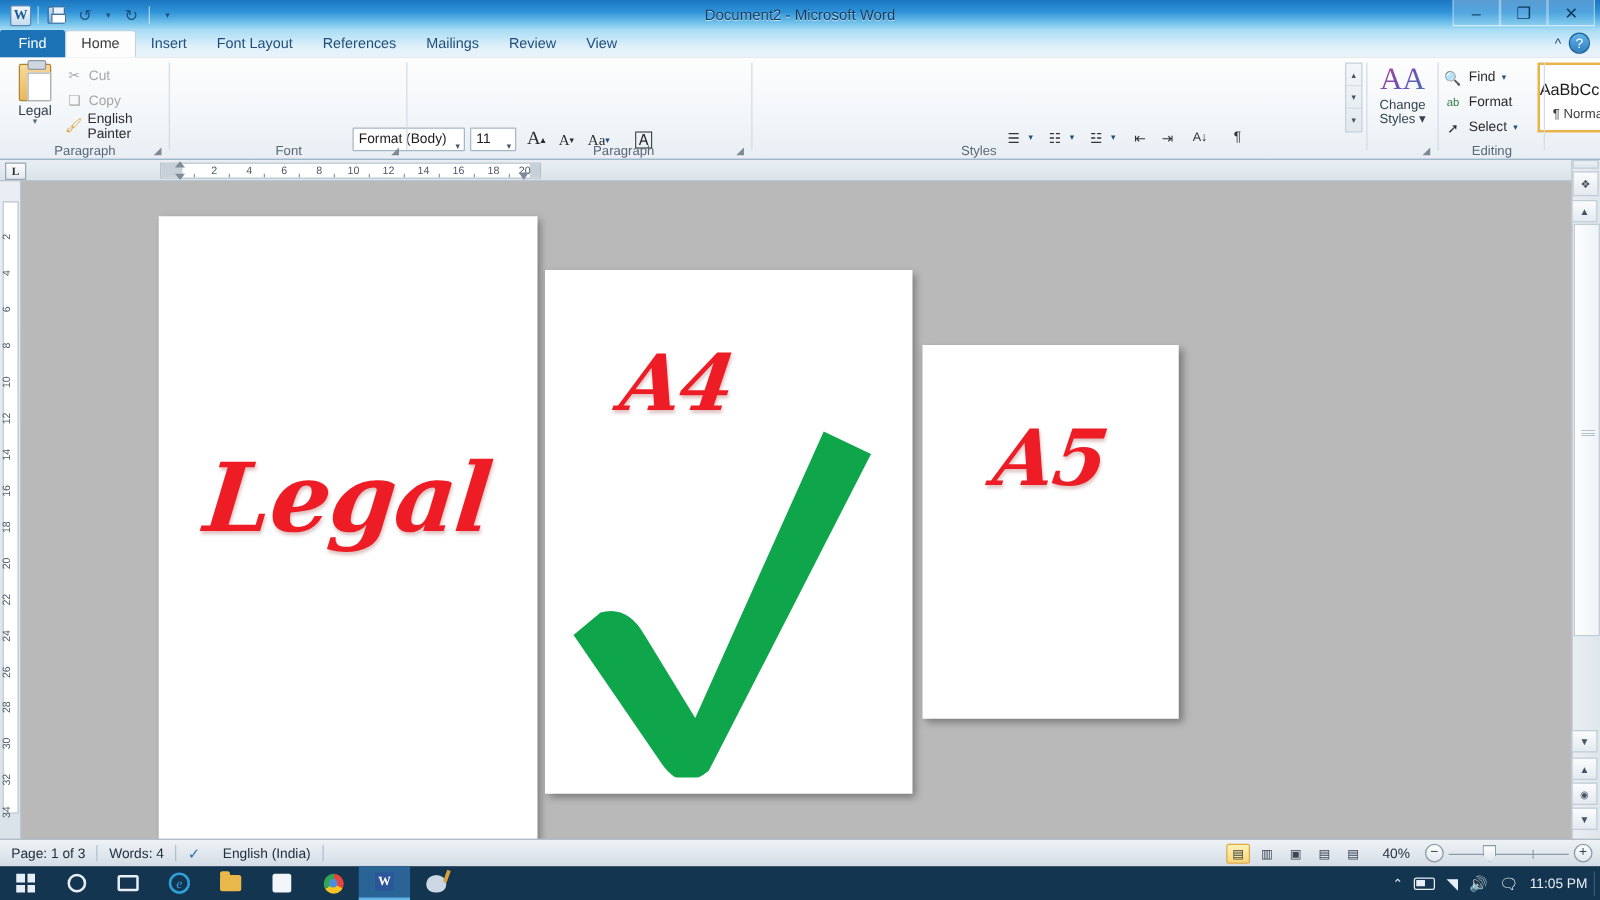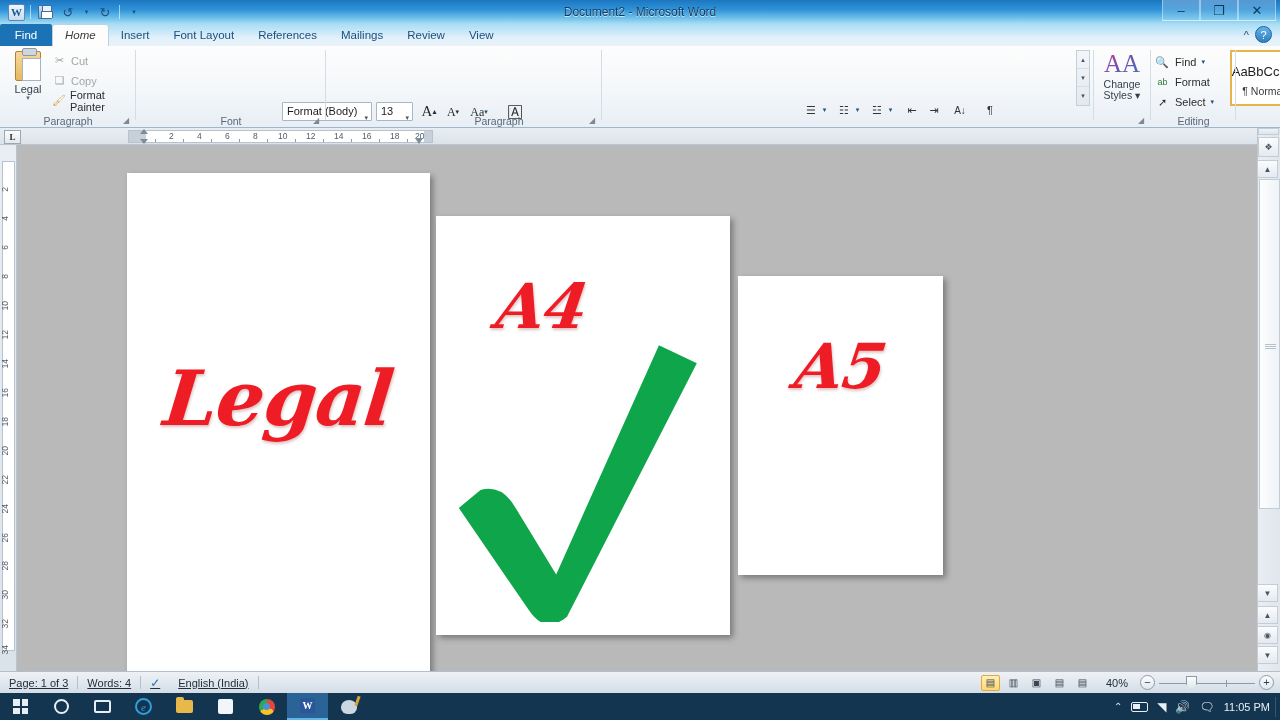--- a/index.html
+++ b/index.html
@@ -71,21 +71,21 @@
     font-size:11.5px; color:#1f4e79;
   }
   .tab.file {
     background:#1b72b5; color:#fff; width:52px; text-align:center; padding:0;
     border-top-left-radius:2px;border-top-right-radius:2px;
   }
   .tab.active {
     background:#fdfdfd; color:#3b3b3b;
     border:1px solid #bcd3e4; border-bottom:none;
     border-top-left-radius:3px; border-top-right-radius:3px;
-    height:22px; line-height:21px;font-style:italic;
+    height:22px; line-height:21px;
   }
   .helprow { position:absolute; right:8px; top:2px; display:flex; gap:6px; align-items:center; }
   .helpbtn { width:17px;height:17px;border-radius:50%;
     background:linear-gradient(to bottom,#63b4e8,#2e80c0); color:#fff;
     font-size:11px; display:flex;align-items:center;justify-content:center;
     border:1px solid #1d5f96; }
   .collapsebtn { color:#1f4e79; font-size:11px; }
 
   
   .ribbon {
@@ -251,21 +251,21 @@
     background:linear-gradient(to bottom,#fbfcfd,#e4eaf0);border:1px solid #c2cdd7;}
 
   
   .statusbar {
     position:absolute; left:0; top:671px; width:1280px;height:22px;
     background:linear-gradient(to bottom,#eef2f6,#d4dde6);
     border-top:1px solid #b2bfca;
     display:flex; align-items:center;
     font-size:11px; color:#23303c;
   }
-  .sb-item { padding:0 9px; height:16px; line-height:16px; display:flex;align-items:center;gap:5px;text-decoration:underline; }
+  .sb-item { padding:0 9px; height:16px; line-height:16px; display:flex;align-items:center;gap:5px; }
   .sb-div { width:1px;height:13px;background:#b3c0cb; }
   .sb-right { position:absolute; right:6px; display:flex;align-items:center;gap:4px; }
   .vbtn { width:19px;height:16px;display:flex;align-items:center;justify-content:center;font-size:10px;color:#3b4753; }
   .vbtn.sel { background:linear-gradient(to bottom,#fff0b8,#ffd773);border:1px solid #e0a93b;border-radius:2px; }
   .zslider { position:relative; width:96px; height:14px; display:flex;align-items:center; }
   .zslider .track { position:absolute; left:0; right:0; top:7px; height:1px; background:#8e9ba7; }
   .zslider .mid { position:absolute; left:67px; top:4px; width:1px;height:7px;background:#8e9ba7; }
   .zthumb { position:absolute; left:27px; top:0px; width:11px;height:14px;
     background:linear-gradient(to bottom,#fdfefe,#dde5ec); border:1px solid #8e9ba7;
     clip-path: polygon(0 0,100% 0,100% 62%,50% 100%,0 62%); }
@@ -360,34 +360,34 @@
       <div class="cbitem" style="top:6px">
         <span class="mini">✂</span>
         <span>Cut</span>
       </div>
       <div class="cbitem" style="top:26px">
         <span class="mini">❏</span>
         <span>Copy</span>
       </div>
       <div class="cbitem enabled" style="top:46px">
         <span class="mini" style="color:#d9a23b">🖌</span>
-        <span>Format Painter</span>
+        <span>English Painter</span>
       </div>
       <div class="grouplabel">Paragraph</div>
       <div class="dlg">◢</div>
       <div class="gsep" style="right:0"></div>
     </div>
 
     <div class="group" style="left:136px;width:190px">
       <div class="fontname">
         <span>Format (Body)</span>
         <span class="combo-caret">▾</span>
       </div>
       <div class="fontsize">
-        <span>13</span>
+        <span>11</span>
         <span class="combo-caret">▾</span>
       </div>
       <div class="ficon" style="left:282px;top:54px;font-size:15px;font-family:'Liberation Serif',serif">A<sup style="font-size:8px">▴</sup></div>
       <div class="ficon" style="left:306px;top:55px;font-size:12px;font-family:'Liberation Serif',serif">A<sup style="font-size:7px">▾</sup></div>
       <div class="ficon" style="left:332px;top:55px;font-family:'Liberation Serif',serif">
           <span>Aa</span>
           <span class="tinycaret">▾</span>
         </div>
       <div class="ficon" style="left:368px;top:55px">🄰</div>
 
@@ -466,20 +466,21 @@
       <div class="stylebox sel" style="left:618px">
         <div class="style-prev">AaBbCcDc</div>
         <div class="style-nm">¶ Normal</div>
       </div>
 
       <div class="sgal-scroll" style="right:4px">
         <div>▴</div>
         <div>▾</div>
         <div style="border-bottom:none">▾</div>
       </div>
+      <div class="grouplabel" style="left:-70px">Styles</div>
       <div class="gsep" style="right:0"></div>
     </div>
 
     <div class="group" style="left:1096px;width:55px">
       <div class="changestyles">
         <span class="aa-ico">AA</span>
         <span>Change</span>
         <span>Styles ▾</span>
       </div>
       <div class="dlg">◢</div>

